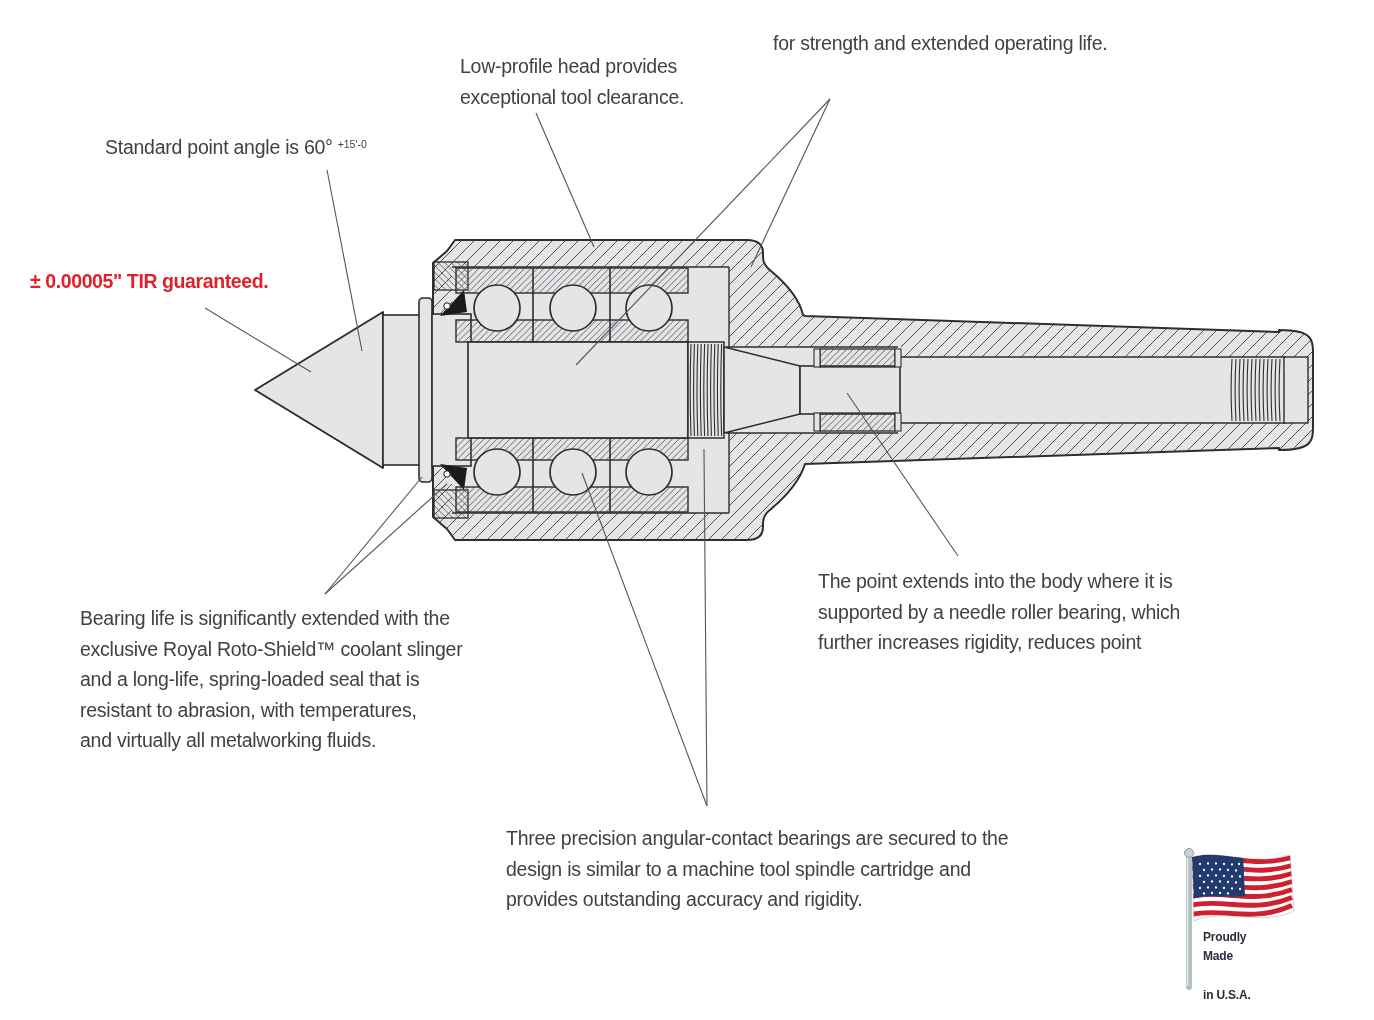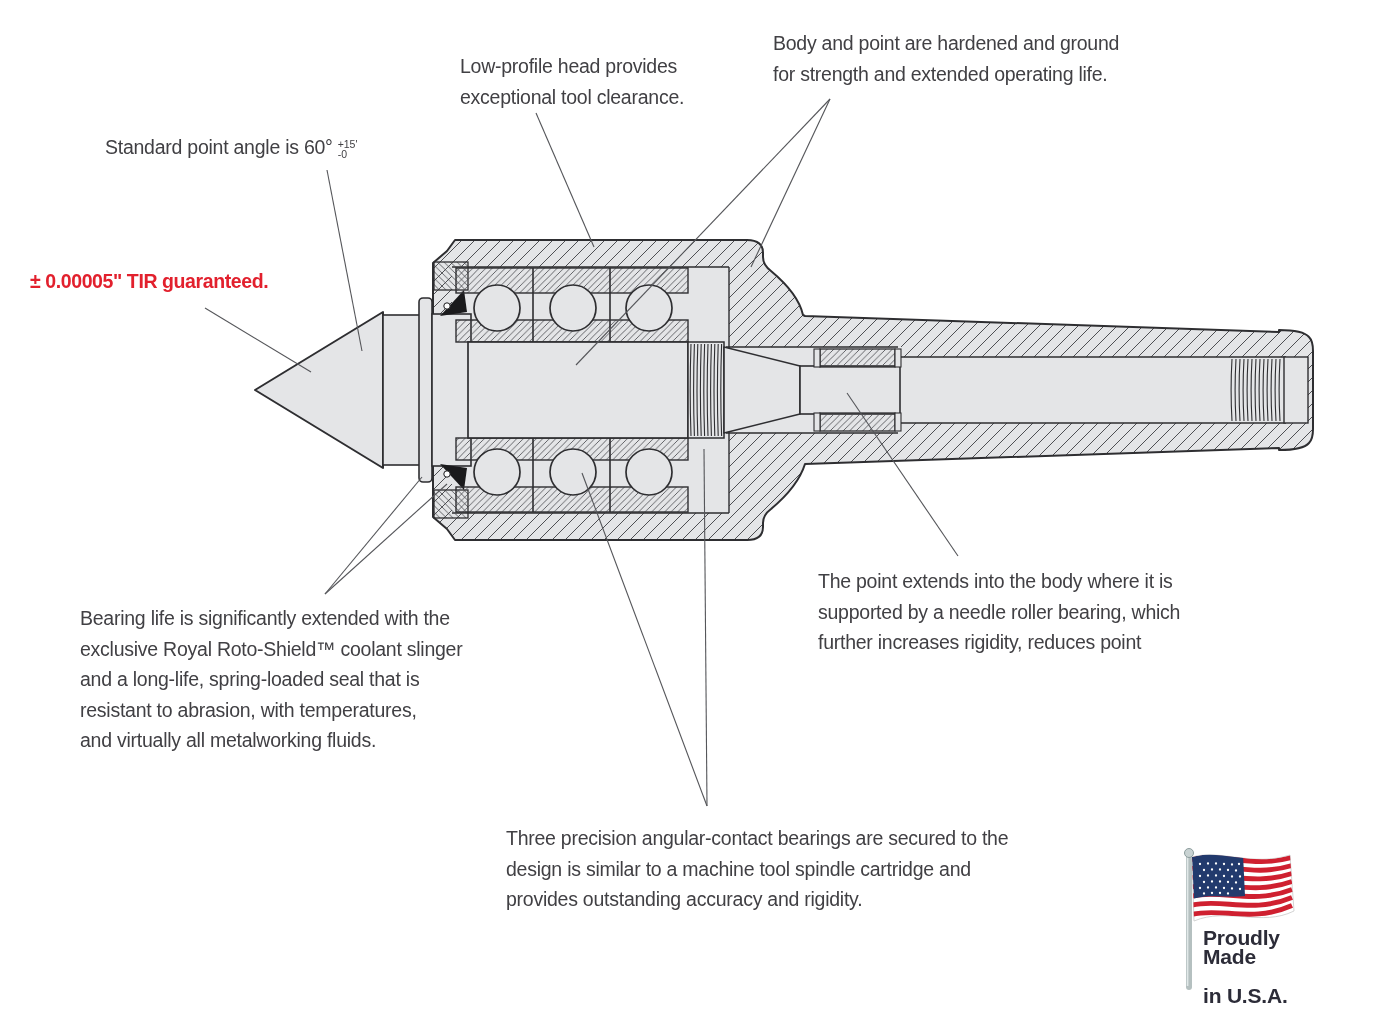--- a/index.html
+++ b/index.html
@@ -3,22 +3,22 @@
 <meta charset="utf-8">
 <style>
   html,body{margin:0;padding:0;background:#ffffff;}
   #stage{
     position:relative;width:1374px;height:1020px;background:#ffffff;overflow:hidden;
     font-family:"Liberation Sans","DejaVu Sans",sans-serif;color:#414044;
   }
   .ann{position:absolute;font-size:19.5px;letter-spacing:-0.25px;line-height:30.5px;white-space:nowrap;}
   .ann .ln{display:block;}
   .red{color:#e2202d;}
-  .tol{display:inline-flex;flex-direction:column;font-size:10.5px;line-height:9.5px;letter-spacing:0;vertical-align:6px;margin-left:5px;text-align:left;}
-  #usa-text{position:absolute;left:1203px;top:928px;font-size:21px;font-weight:bold;line-height:19px;color:#2c2c38;letter-spacing:-0.2px;}
+  .tol{display:inline-flex;flex-direction:row;font-size:10.5px;line-height:9.5px;letter-spacing:0;vertical-align:6px;margin-left:5px;text-align:left;}
+  #usa-text{position:absolute;left:1203px;top:928px;font-size:12px;font-weight:bold;line-height:19px;color:#2c2c38;letter-spacing:-0.2px;}
   svg{position:absolute;left:0;top:0;}
 </style>
 </head>
 <body>
 
 <div id="stage">
 
   <svg width="1374" height="1020" viewBox="0 0 1374 1020">
     <defs>
       <pattern id="h1" width="13" height="13" patternUnits="userSpaceOnUse">
@@ -199,21 +199,20 @@
         <span>-0</span>
       </span>
   </div>
 
   <div class="ann" style="left:424px;top:51px;margin-left:36px;">
     <span class="ln">Low-profile head provides</span>
     <span class="ln">exceptional tool clearance.</span>
   </div>
 
   <div class="ann" style="left:773px;top:28px;">
-    <span class="ln">Body and point are hardened and ground</span>
     <span class="ln">for strength and extended operating life.</span>
   </div>
 
   <div class="ann red" style="left:30px;top:266px;font-weight:bold;letter-spacing:-0.4px;">
     <span>± 0.00005" TIR guaranteed.</span>
   </div>
 
   <div class="ann" style="left:80px;top:603px;">
     <span class="ln">Bearing life is significantly extended with the</span>
     <span class="ln">exclusive Royal Roto-Shield™ coolant slinger</span>

